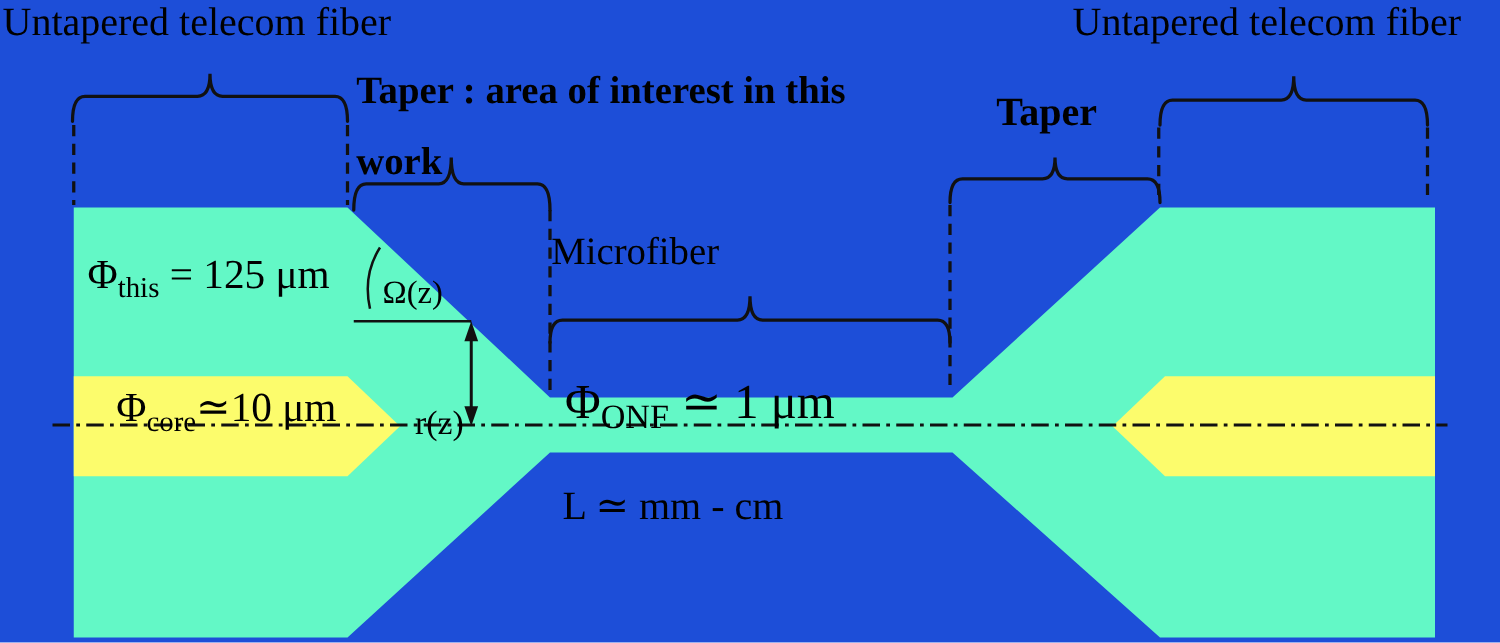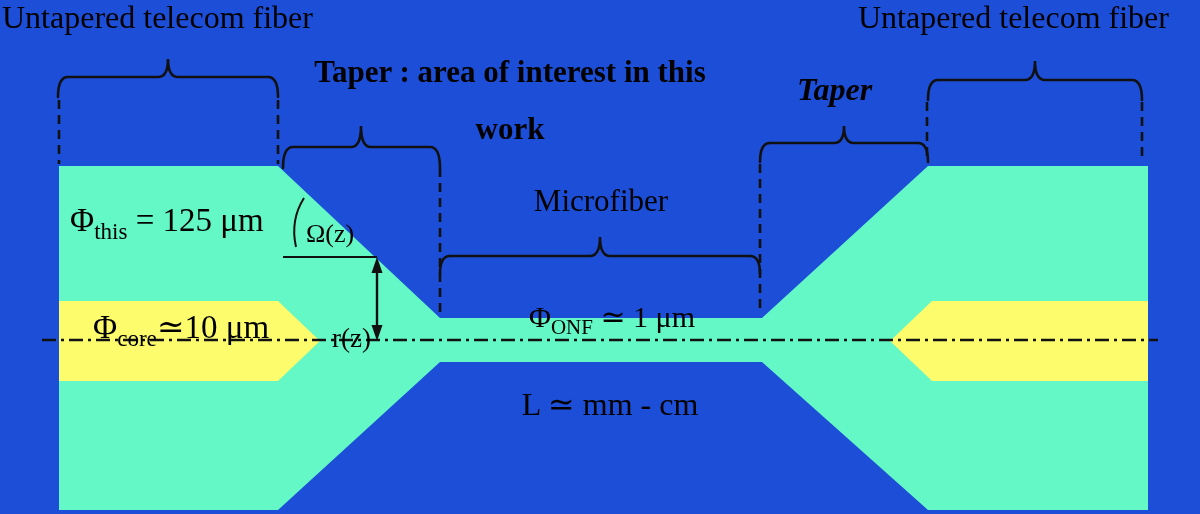--- a/index.html
+++ b/index.html
@@ -11,21 +11,21 @@
   .stage svg { position:absolute; left:0; top:0; }
   .ln { fill:none; stroke:var(--line,#111); stroke-width:2.6; stroke-linecap:butt; }
   .brace { stroke-width:2.6; stroke-linecap:round; }
   .axis { stroke-width:2.4; stroke-dasharray:14 5 3 5; }
   .dashv { stroke-dasharray:9 6; }
   .thin { stroke-width:2; }
   .arrowhead { fill:var(--line,#111); stroke:none; }
   .lbl { position:absolute; white-space:nowrap; line-height:1.08; }
   .lbl sub { font-size:0.7em; line-height:0; }
   .bold { font-weight:bold; }
-  .ctr { text-align:center; }
+  .ctr { }
 </style>
 </head>
 <body>
 
 <div class="stage" style="--line: #111111; --text: #000000;">
 
   <svg width="1200" height="514" viewBox="0 0 1200 514">
 
     <polygon points="59,166 278,166 440,318 762,318 928,166 1148,166 1148,510 928,510 762,362 440,362 278,510 59,510" fill="#63f8c6"></polygon>
 
@@ -57,35 +57,35 @@
 
   <div class="lbl" style="left:2px; top:0px; font-size:32px;">Untapered telecom fiber</div>
 
   <div class="lbl" style="left:858px; top:0px; font-size:32px;">Untapered telecom fiber</div>
 
   <div class="lbl ctr bold" style="left:285px; top:55px; width:450px; font-size:31px;">
     <div>Taper : area of interest in this</div>
     <div style="margin-top:24px;">work</div>
   </div>
 
-  <div class="lbl bold" style="left:797px; top:72px; font-size:32px;font-style:italic;">Taper</div>
+  <div class="lbl bold" style="left:797px; top:72px; font-size:32px;">Taper</div>
 
   <div class="lbl ctr" style="left:441px; top:184px; width:320px; font-size:31px;">Microfiber</div>
 
   <div class="lbl" style="left:70px; top:203px; font-size:33px;">
     <span>Φ</span><sub>this</sub><span> = 125 μm</span>
   </div>
 
   <div class="lbl" style="left:306px; top:220px; font-size:26px;">Ω(z)</div>
 
   <div class="lbl" style="left:332px; top:284px; font-size:27px;margin-top:40px;">r(z)</div>
 
   <div class="lbl" style="left:73px; top:310px; font-size:33px;margin-left:20px;">
     <span>Φ</span><sub>core</sub><span>≃10 μm</span>
   </div>
 
-  <div class="lbl ctr" style="left:452px; top:301px; width:320px; font-size:30px;">
+  <div class="lbl ctr" style="left:452px; top:301px; width:320px; font-size:39px;">
     <span>Φ</span><sub>ONF</sub><span> ≃ 1 μm</span>
   </div>
 
   <div class="lbl ctr" style="left:450px; top:387px; width:320px; font-size:32px;">L ≃ mm - cm</div>
 
 </div>
 
 </body></html>

